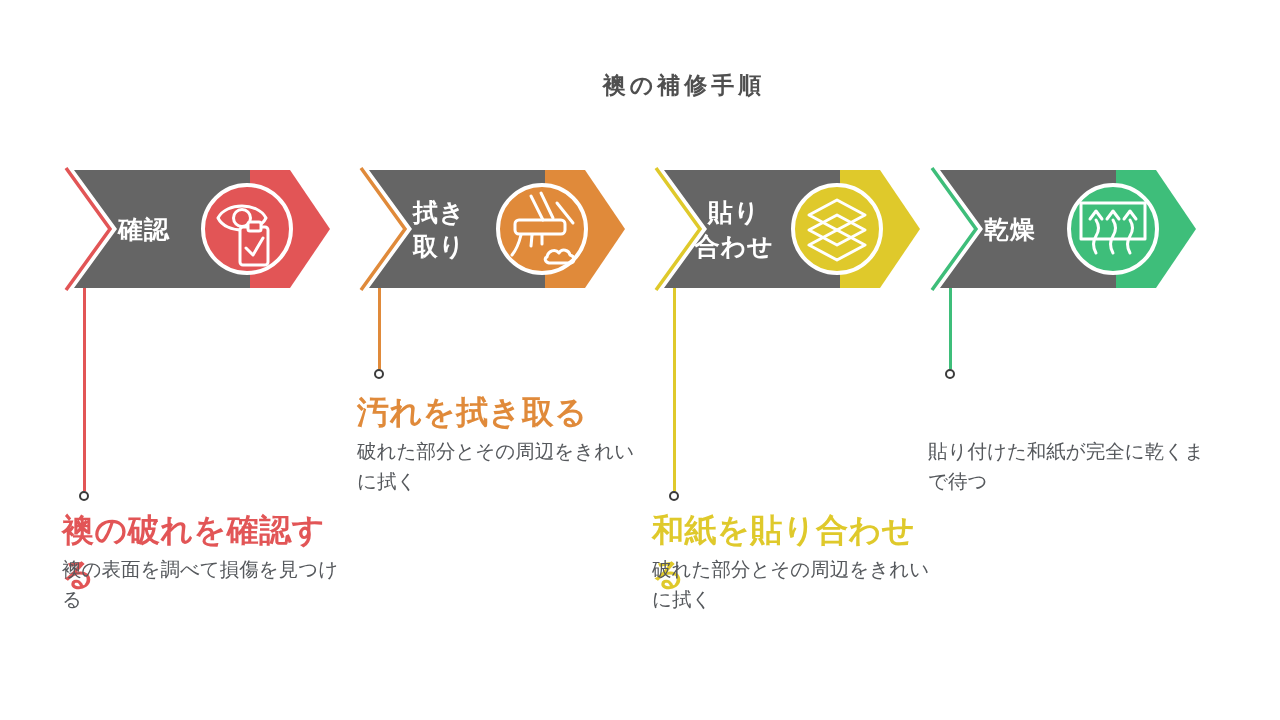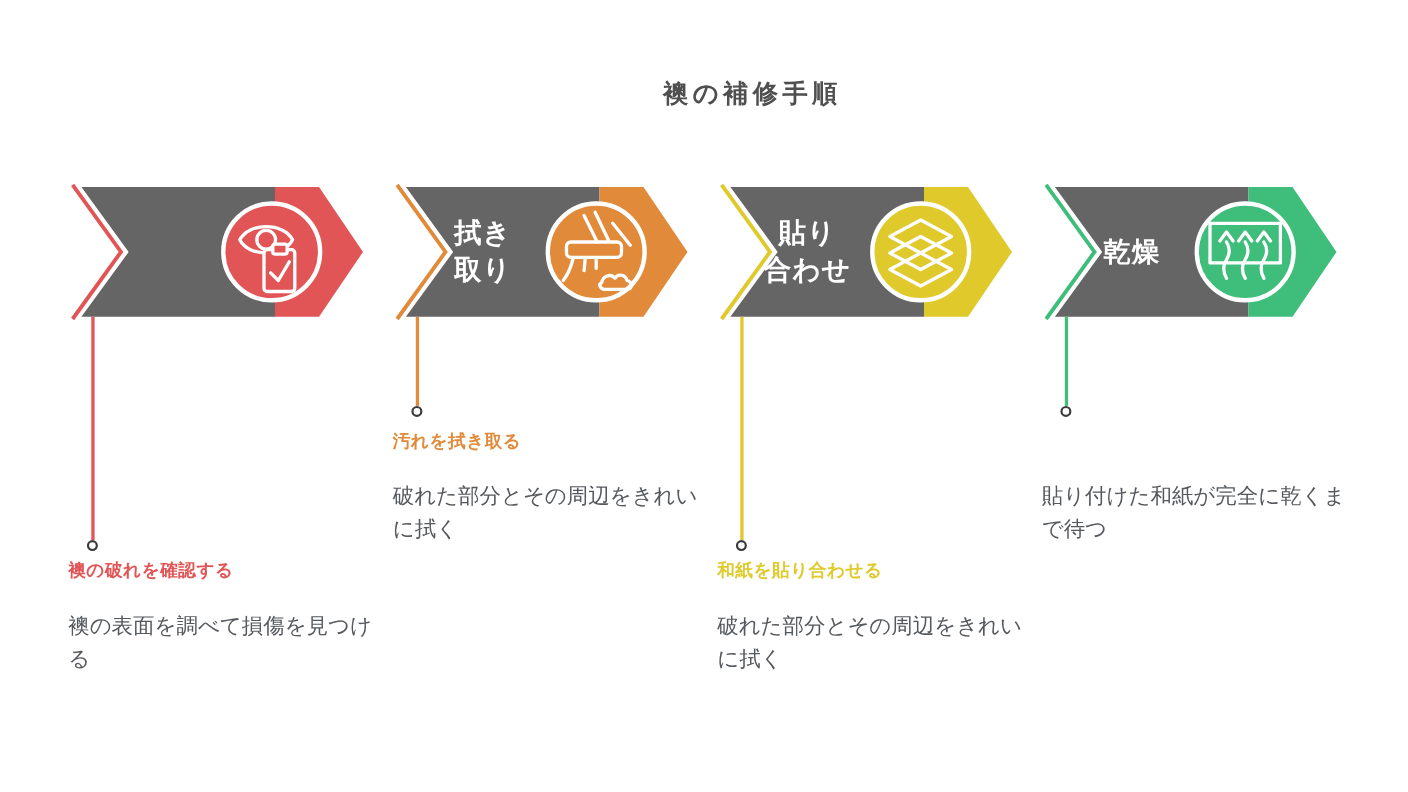--- a/index.html
+++ b/index.html
@@ -8,42 +8,42 @@
     font-family:"Liberation Sans","DejaVu Sans",sans-serif;overflow:hidden;
   }
   .heading{
     position:absolute;top:70px;left:0;width:1280px;text-align:center;
     font-size:23px;font-weight:700;letter-spacing:4px;color:#4F4F4F;padding-left:44px;
   }
   .step{position:absolute;top:163px;width:295px;height:520px;}
   .step.s1{left:60px;}
   .step.s2{left:355px;}
   .step.s3{left:650px;}
-  .step.s4{left:945px;}
+  .step.s4{left:926px;}
   .banner{position:absolute;top:0;left:0;width:276px;height:132px;}
   .label{
     position:absolute;top:18px;left:28px;width:112px;height:96px;
     display:flex;align-items:center;justify-content:center;text-align:center;
     color:#ffffff;font-size:25px;font-weight:700;line-height:34px;
     white-space:pre-line;letter-spacing:1px;
   }
   .connector{
     position:absolute;left:23px;width:3px;background:var(--c);top:125px;
   }
   .long .connector{height:203px;}
   .short .connector{height:81px;}
   .dot{
     position:absolute;left:19px;width:10px;height:10px;box-sizing:border-box;
     border:2.5px solid #3B3B3B;border-radius:50%;background:#ffffff;
   }
   .long .dot{top:328px;}
   .short .dot{top:206px;}
   .step-title{
     position:absolute;left:2px;width:285px;
-    font-size:16px;font-weight:700;color:var(--c);letter-spacing:0.5px;font-family:Liberation Serif, serif;
+    font-size:32px;font-weight:700;color:var(--c);letter-spacing:0.5px;font-family:Liberation Serif, serif;
   }
   .long .step-title{top:346px;}
   .short .step-title{top:228px;}
   .step-desc{
     position:absolute;left:2px;width:278px;
     font-size:19.5px;line-height:30px;color:#55585C;
   }
   .long .step-desc{top:391px;}
   .short .step-desc{top:273px;}
   .icon-stroke{fill:none;stroke:#ffffff;stroke-width:3;stroke-linecap:round;stroke-linejoin:round;}
@@ -60,20 +60,21 @@
     <polygon points="190,7 230,7 270,66 230,125 190,125" style="fill:var(--c)"></polygon>
     <circle cx="187" cy="66" r="44" style="fill:var(--c);stroke:#ffffff;stroke-width:4"></circle>
     <g>
       <path class="icon-stroke" d="M158,55 C166,39 198,39 206,55 C198,71 166,71 158,55 Z"></path>
       <circle class="icon-stroke" cx="182" cy="55" r="8.5"></circle>
       <rect x="180" y="64" width="28" height="38" rx="3" style="fill:var(--c);stroke:#ffffff;stroke-width:3"></rect>
       <rect x="188" y="59" width="13" height="9" rx="2" style="fill:var(--c);stroke:#ffffff;stroke-width:3"></rect>
       <polyline class="icon-stroke" points="186,85 193,92 203,75"></polyline>
     </g>
   </svg>
+  <div class="label">確認</div>
   <div class="connector"></div>
   <div class="dot"></div>
   <div class="step-title">襖の破れを確認する</div>
   <div class="step-desc">襖の表面を調べて損傷を見つける</div>
 </div>
 
 <div class="step s2 short" style="--c: #E08A3A;">
   <svg class="banner" viewBox="0 0 276 132">
     <polyline points="6,5 50,66 6,127" style="fill:none;stroke:var(--c);stroke-width:3.5"></polyline>
     <polygon points="14,7 190,7 190,125 14,125 57,66" fill="#656565"></polygon>

